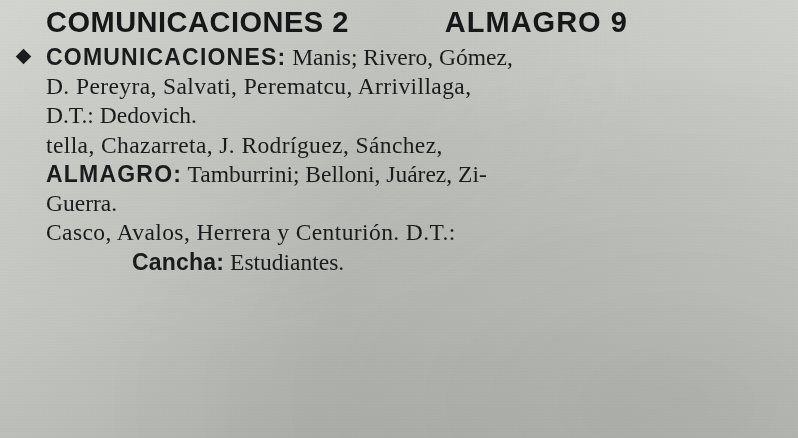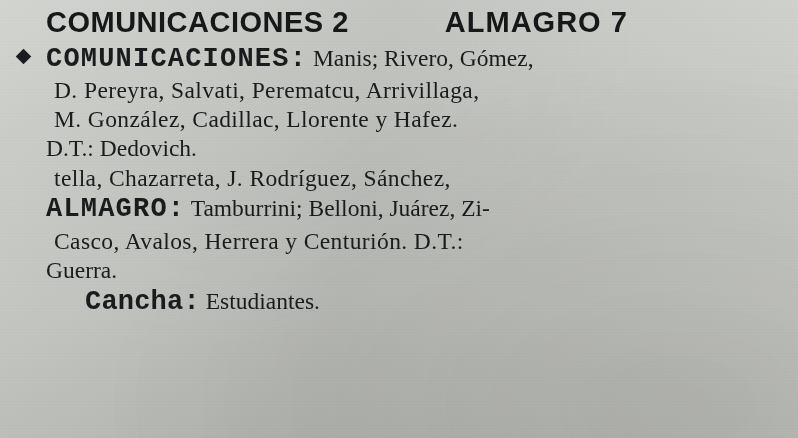--- a/index.html
+++ b/index.html
@@ -71,78 +71,77 @@
   .bullet {
     position: absolute;
     left: 8px;
     top: 8px;
     width: 11px;
     height: 11px;
     background: #1b1c1e;
     transform: rotate(45deg);
   }
   .lead {
-    font-family: Liberation Mono, monospace;
+    font-family: Liberation Sans, sans-serif;
     font-weight: bold;
-    font-size: 27px;
+    font-size: 23px;
     letter-spacing: .2px;
   }
   .lineset {
     display: block;
   }
   .line {
     display: block;
     white-space: nowrap;
   }
-  .line.sp { letter-spacing: .4px; margin-left: 8px; }
+  .line.sp { letter-spacing: .4px; }
   .wide { letter-spacing: 1.2px; }
   .notes .line { white-space: nowrap; }
   .split {
     display: flex;
   }
   .split .left { }
-  .split .right { margin-left: 39px; }
+  .split .right { margin-left: 86px; }
   .grain {
     position: absolute;
     inset: 0;
     pointer-events: none;
     opacity: .16;
     background-image:
       repeating-linear-gradient(0deg, rgba(0,0,0,.10) 0px, rgba(0,0,0,0) 1px, rgba(0,0,0,0) 2px, rgba(0,0,0,.07) 3px),
       repeating-linear-gradient(90deg, rgba(0,0,0,.06) 0px, rgba(0,0,0,0) 1px, rgba(0,0,0,0) 3px);
   }
 </style>
 </head>
 <body>
 
 <div class="page">
 
   <div class="headline">
     <span class="home">COMUNICACIONES 2</span>
-    <span class="away">ALMAGRO 7</span>
+    <span class="away">ALMAGRO 9</span>
   </div>
 
   <div class="body">
 
     <div class="para">
       <span class="bullet"></span>
       <span class="lineset">
         <span class="line"><span class="lead wide">COMUNICACIONES:</span> <span>Manis; Rivero, Gómez,</span></span>
         <span class="line sp">D. Pereyra, Salvati, Perematcu, Arrivillaga,</span>
-        <span class="line sp">M. González, Cadillac, Llorente y Hafez.</span>
         <span class="line">D.T.: Dedovich.</span>
       </span>
     </div>
 
     <div class="para">
       <span class="lineset">
         <span class="line sp">tella, Chazarreta, J. Rodríguez, Sánchez,</span>
         <span class="line"><span class="lead wide">ALMAGRO:</span> <span>Tamburrini; Belloni, Juárez, Zi-</span></span>
+        <span class="line">Guerra.</span>
         <span class="line sp">Casco, Avalos, Herrera y Centurión. D.T.:</span>
-        <span class="line">Guerra.</span>
       </span>
     </div>
 
     <div class="para notes">
       <span class="line split">
         <span class="right"><span class="lead">Cancha:</span> <span>Estudiantes.</span></span>
       </span>
     </div>
 
   </div>

